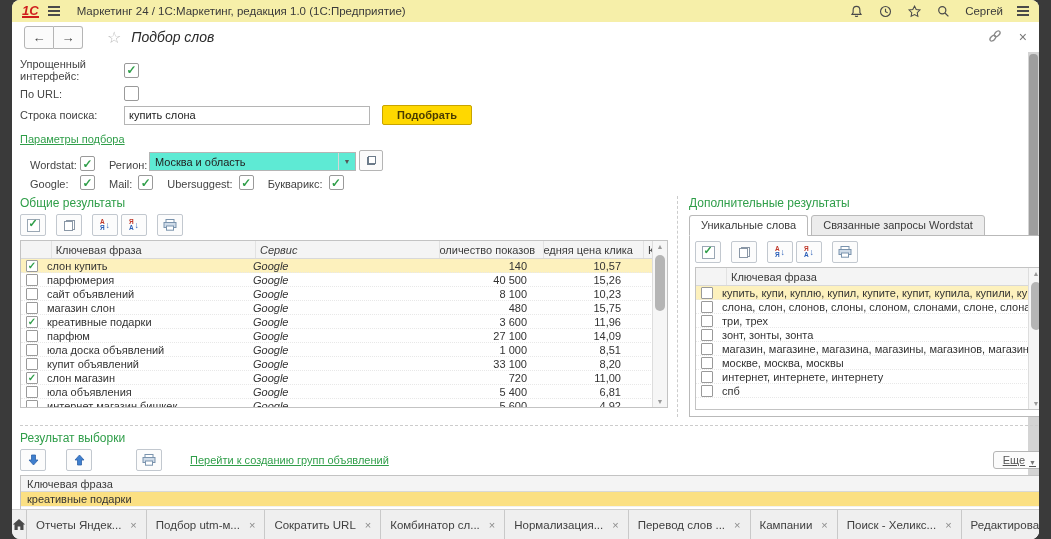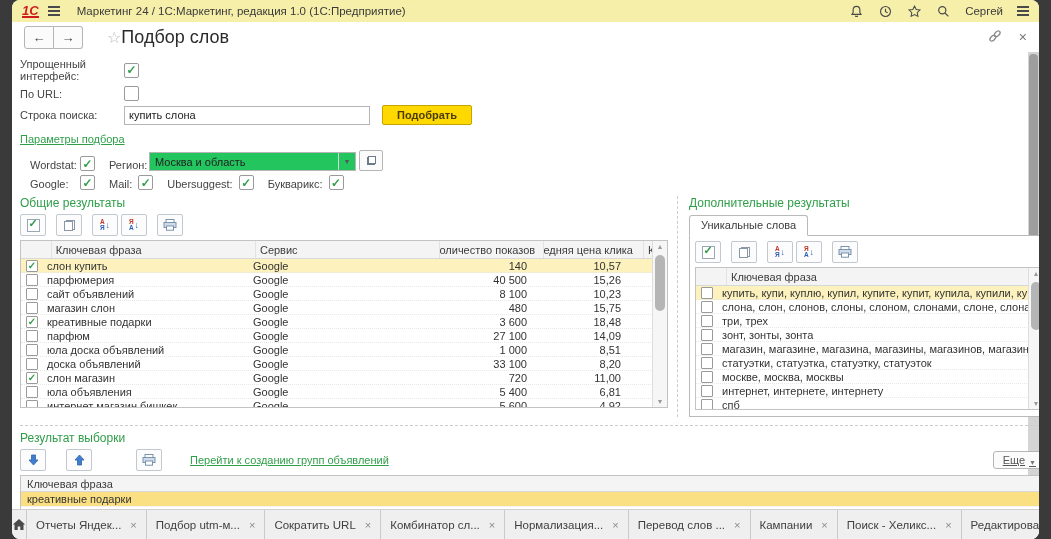--- a/index.html
+++ b/index.html
@@ -16,40 +16,40 @@
   .tb-right{margin-left:auto;display:flex;align-items:center;gap:14px;}
   .tb-right svg{display:block;}
   .tb-user{color:#3a3a3a;font-size:11.5px;}
   
   .navbar{height:30px;display:flex;align-items:center;padding:0 12px;background:#fff;}
   .nav-btn{width:28px;height:21px;border:1px solid #b5b5b5;background:#fbfbfb;display:flex;
     align-items:center;justify-content:center;color:#444;font-size:13px;line-height:1;}
   .nav-btn.back{border-radius:3px 0 0 3px;}
   .nav-btn.fwd{border-radius:0 3px 3px 0;border-left:none;}
   .nav-star{color:#b9b9b9;font-size:16px;margin-left:24px;}
-  .page-title{font-size:18px;color:#2b2b2b;}
+  .page-title{font-size:14px;color:#2b2b2b;margin-left:10px;font-style:italic;}
   .nav-right{margin-left:auto;display:flex;align-items:center;gap:16px;color:#888;}
   .nav-close{font-size:14px;color:#777;}
   
   .main{position:absolute;top:52px;left:0;right:12px;bottom:29px;padding:6px 0 0 8px;background:#fff;}
   .win-scroll{position:absolute;top:52px;right:0;bottom:30px;width:11px;background:#d4d4d4;}
   .win-scroll .thumb{position:absolute;left:1px;right:1px;top:2px;height:62%;background:#9e9e9e;border-radius:4px;}
   
   .frow{display:flex;align-items:center;margin-bottom:4px;}
   .flabel{width:104px;color:#444;}
   .cb{width:13px;height:13px;border:1px solid #9a9a9a;border-radius:2px;background:#fff;
     display:inline-flex;align-items:center;justify-content:center;flex:0 0 auto;}
   .cb.on::after{content:"✓";color:#2f9e49;font-weight:bold;font-size:12px;line-height:1;}
   .search-input{width:236px;height:17px;border:1px solid #b5b5b5;padding:0 4px;font:11px "Liberation Sans",sans-serif;color:#222;margin:0;}
   .pick-btn{margin-left:12px;background:#ffd800;border:1px solid #c8a400;border-radius:2px;
     padding:3px 14px;font-weight:bold;color:#4a3b00;font-size:11px;}
   .glink{color:#2f9e49;text-decoration:underline;}
   .params-link{display:inline-block;margin:4px 0 5px;}
   .indent{margin-left:10px;align-items:flex-end;}
-  .combo{display:flex;align-items:center;border:1px solid #b5b5b5;height:17px;width:205px;background:#22c55e;}
+  .combo{display:flex;align-items:center;border:1px solid #b5b5b5;height:17px;width:205px;background:#5eead4;}
   .combo .val{flex:1;padding:0 5px;color:#222;}
   .combo .arr{width:16px;align-self:stretch;border-left:1px solid #d6d6d6;display:flex;align-items:center;justify-content:center;font-size:7px;color:#555;}
   .goto-btn{width:22px;height:19px;border:1px solid #b5b5b5;border-radius:2px;background:#fbfbfb;
     margin-left:3px;display:flex;align-items:center;justify-content:center;}
   .sq2{position:relative;width:9px;height:9px;}
   .sq2 i{position:absolute;width:6px;height:6px;border:1px solid #6c7b8a;background:#fff;}
   .sq2 i:first-child{left:0;bottom:0;}
   .sq2 i:last-child{right:0;top:0;}
   .lbl{color:#444;}
   
@@ -84,21 +84,21 @@
   .vscroll .thumb{position:absolute;left:2px;right:2px;top:14px;height:34%;background:#b5b5b5;border-radius:5px;}
   .tbody{width:calc(100% - 14px);}
   .thead{display:flex;background:#f4f4f4;border-bottom:1px solid #d8d8d8;height:17px;align-items:center;
     color:#3c3c3c;width:calc(100% - 14px);}
   .hc{padding:0 4px;border-right:1px solid #e2e2e2;height:100%;display:flex;align-items:center;overflow:hidden;white-space:nowrap;}
   .trow{display:flex;height:13px;align-items:center;border-bottom:1px dotted #e8e8e8;}
   .trow.sel{background:#fdf1bd;}
   .tc{overflow:hidden;white-space:nowrap;}
   .c0{width:22px;display:flex;justify-content:center;}
   .c1{width:198px;padding:0 4px;}
-  .c2{width:178px;padding:0 4px;}
+  .c2{width:178px;padding:0 4px;font-style:italic;}
   .c3{width:92px;text-align:right;padding-right:8px;}
   .c4{width:86px;text-align:right;padding-right:10px;}
   .c5{flex:1;}
   .hc.c3,.hc.c4{justify-content:flex-end;}
   .cbs{width:10px;height:10px;border:1px solid #9a9a9a;border-radius:1px;background:#fff;
     display:inline-flex;align-items:center;justify-content:center;}
   .cbs.on::after{content:"✓";color:#2f9e49;font-weight:bold;font-size:10px;line-height:1;}
   .uc1{flex:1;padding:0 4px;}
   
   .rtabs{display:flex;position:relative;top:1px;}
@@ -329,21 +329,21 @@
                 <div class="tc c4">15,75</div>
                 <div class="tc c5"></div>
               </div>
               <div class="trow">
                 <div class="tc c0">
                   <span class="cbs on"></span>
                 </div>
                 <div class="tc c1">креативные подарки</div>
                 <div class="tc c2">Google</div>
                 <div class="tc c3">3 600</div>
-                <div class="tc c4">18,48</div>
+                <div class="tc c4">11,96</div>
                 <div class="tc c5"></div>
               </div>
               <div class="trow">
                 <div class="tc c0">
                   <span class="cbs"></span>
                 </div>
                 <div class="tc c1">парфюм</div>
                 <div class="tc c2">Google</div>
                 <div class="tc c3">27 100</div>
                 <div class="tc c4">14,09</div>
@@ -356,21 +356,21 @@
                 <div class="tc c1">юла доска объявлений</div>
                 <div class="tc c2">Google</div>
                 <div class="tc c3">1 000</div>
                 <div class="tc c4">8,51</div>
                 <div class="tc c5"></div>
               </div>
               <div class="trow">
                 <div class="tc c0">
                   <span class="cbs"></span>
                 </div>
-                <div class="tc c1">доска объявлений</div>
+                <div class="tc c1">купит объявлений</div>
                 <div class="tc c2">Google</div>
                 <div class="tc c3">33 100</div>
                 <div class="tc c4">8,20</div>
                 <div class="tc c5"></div>
               </div>
               <div class="trow">
                 <div class="tc c0">
                   <span class="cbs on"></span>
                 </div>
                 <div class="tc c1">слон магазин</div>
@@ -407,20 +407,21 @@
           </div>
         </div>
       </div>
 
       <div class="panel-divider"></div>
 
       <div class="right-panel">
         <div class="section-title">Дополнительные результаты</div>
         <div class="rtabs">
             <span class="rtab active">Уникальные слова</span>
+            <span class="rtab">Связанные запросы Wordstat</span>
           </div>
         <div class="rbody">
           <div class="toolbar">
             <span class="tbtn">
                 <span class="i-sheetcheck"></span>
               </span>
             <span class="tsp"></span>
             <span class="tbtn">
                 <span class="i-copy">
                   <i></i>
@@ -488,26 +489,20 @@
                 <div class="trow">
                   <div class="tc c0">
                     <span class="cbs"></span>
                   </div>
                   <div class="tc uc1">магазин, магазине, магазина, магазины, магазинов, магазинах</div>
                 </div>
                 <div class="trow">
                   <div class="tc c0">
                     <span class="cbs"></span>
                   </div>
-                  <div class="tc uc1">статуэтки, статуэтка, статуэтку, статуэток</div>
-                </div>
-                <div class="trow">
-                  <div class="tc c0">
-                    <span class="cbs"></span>
-                  </div>
                   <div class="tc uc1">москве, москва, москвы</div>
                 </div>
                 <div class="trow">
                   <div class="tc c0">
                     <span class="cbs"></span>
                   </div>
                   <div class="tc uc1">интернет, интернете, интернету</div>
                 </div>
                 <div class="trow">
                   <div class="tc c0">

